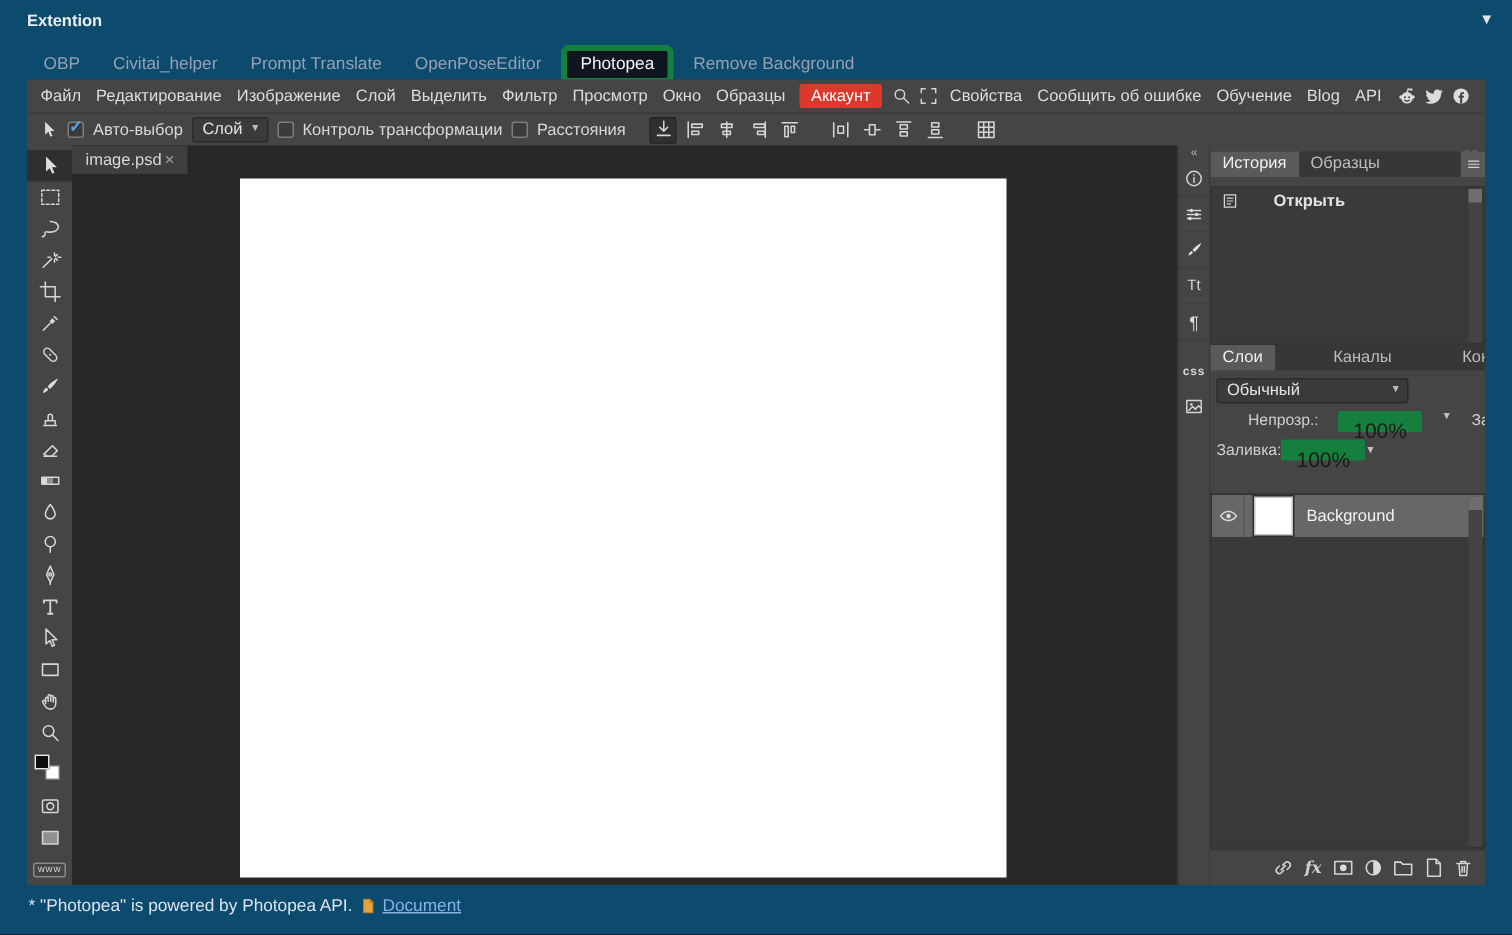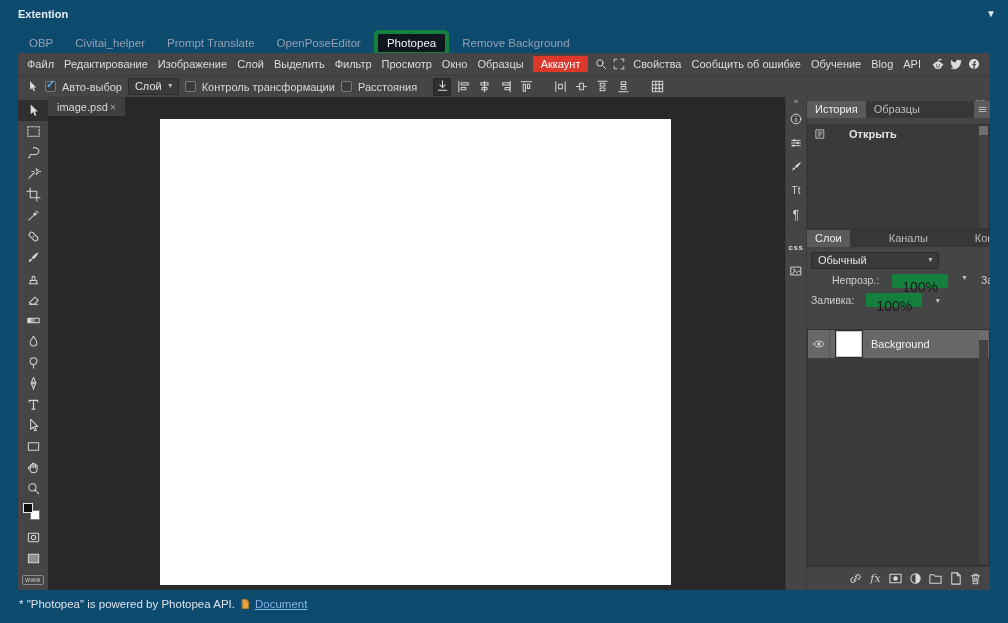--- a/index.html
+++ b/index.html
@@ -74,36 +74,36 @@
   .pmenu-btn{margin-left:auto;width:16px;background:#5a5a5a;display:flex;align-items:center;justify-content:center;cursor:pointer;}
   .htabs{top:4px;}
   .hlist{position:absolute;top:27px;left:0;right:0;height:106px;background:#3a3a3a;border:1px solid #333;}
   .hentry{display:flex;align-items:flex-start;gap:23px;padding:3px 4px 2px 6px;font-size:11px;color:#e2e2e2;cursor:pointer;font-weight:bold;}
   .ltabs{top:133px;gap:31px;}
   .lcontrols{position:absolute;top:150px;left:0;right:0;height:62px;}
   .blend-row{position:absolute;top:5px;left:4px;display:flex;align-items:center;}
   .blend-sel{width:128px;}
   .op-row{position:absolute;top:27px;left:4px;right:2px;display:flex;align-items:flex-start;gap:13px;
           font-size:10.5px;color:#cfcfcf;white-space:nowrap;margin-left:21px;}
-  .fill-row{position:absolute;top:46px;left:4px;display:flex;align-items:center;gap:12px;
+  .fill-row{position:absolute;top:46px;left:4px;display:flex;align-items:center;gap:0;
             font-size:10.5px;color:#cfcfcf;}
   .numbox{background:#fafafa;color:#1a1a1a;border:7px solid #15803d;font-size:14px;
           padding:0 3px;height:13px;line-height:12px;border-radius:1px;cursor:text;}
   .mini-arrow{font-size:7px;color:#c0c0c0;cursor:pointer;}
   .lockicons{display:flex;gap:2px;align-items:center;}
   .lockico{width:12px;height:12px;display:flex;align-items:center;justify-content:center;cursor:pointer;}
   .llist{position:absolute;top:212px;left:0;right:0;bottom:24px;background:#3a3a3a;border:1px solid #333;margin-top:20px;}
   .lrow{height:28px;background:#676767;display:flex;align-items:center;cursor:pointer;}
   .leye{width:22px;height:100%;border-right:1px solid #575757;display:flex;align-items:center;justify-content:center;cursor:pointer;}
   .lthumb{width:26px;height:26px;background:#fff;border:1px solid #c4c4c4;outline:1px solid #2e2e2e;margin-left:6px;}
   .lname{margin-left:9px;font-size:11px;color:#f2f2f2;}
   .pbottom{position:absolute;left:0;right:0;bottom:0;height:24px;background:#454545;border-top:1px solid #383838;
            display:flex;align-items:center;justify-content:flex-end;gap:3px;padding:0 6px;}
   .bico{width:17px;height:17px;display:flex;align-items:center;justify-content:center;cursor:pointer;}
-  .fx{font-family:"DejaVu Serif",serif;font-style:italic;font-size:11px;color:#d0d0d0;}
+  .fx{font-family:"DejaVu Serif",serif;font-style:italic;font-size:11px;color:#d0d0d0;font-weight:bold;}
   .vscroll{position:absolute;top:1px;right:1px;bottom:1px;width:9px;background:#434343;}
   .vthumb{position:absolute;top:0;left:0;right:0;height:9px;background:#6e6e6e;cursor:pointer;}
   
   .icon{display:block;}
   .icon path,.icon rect,.icon circle,.icon line{stroke:#d5d5d5;fill:none;stroke-width:1.1;
         stroke-linecap:round;stroke-linejoin:round;}
   .icon .fl{fill:#dcdcdc;stroke:none;}
   .icon .fm{fill:#8f8f8f;stroke:none;}
   .icon .fd{fill:#4a4a4a;stroke:none;}
   .icon .fd2{fill:#454545;stroke:none;}

